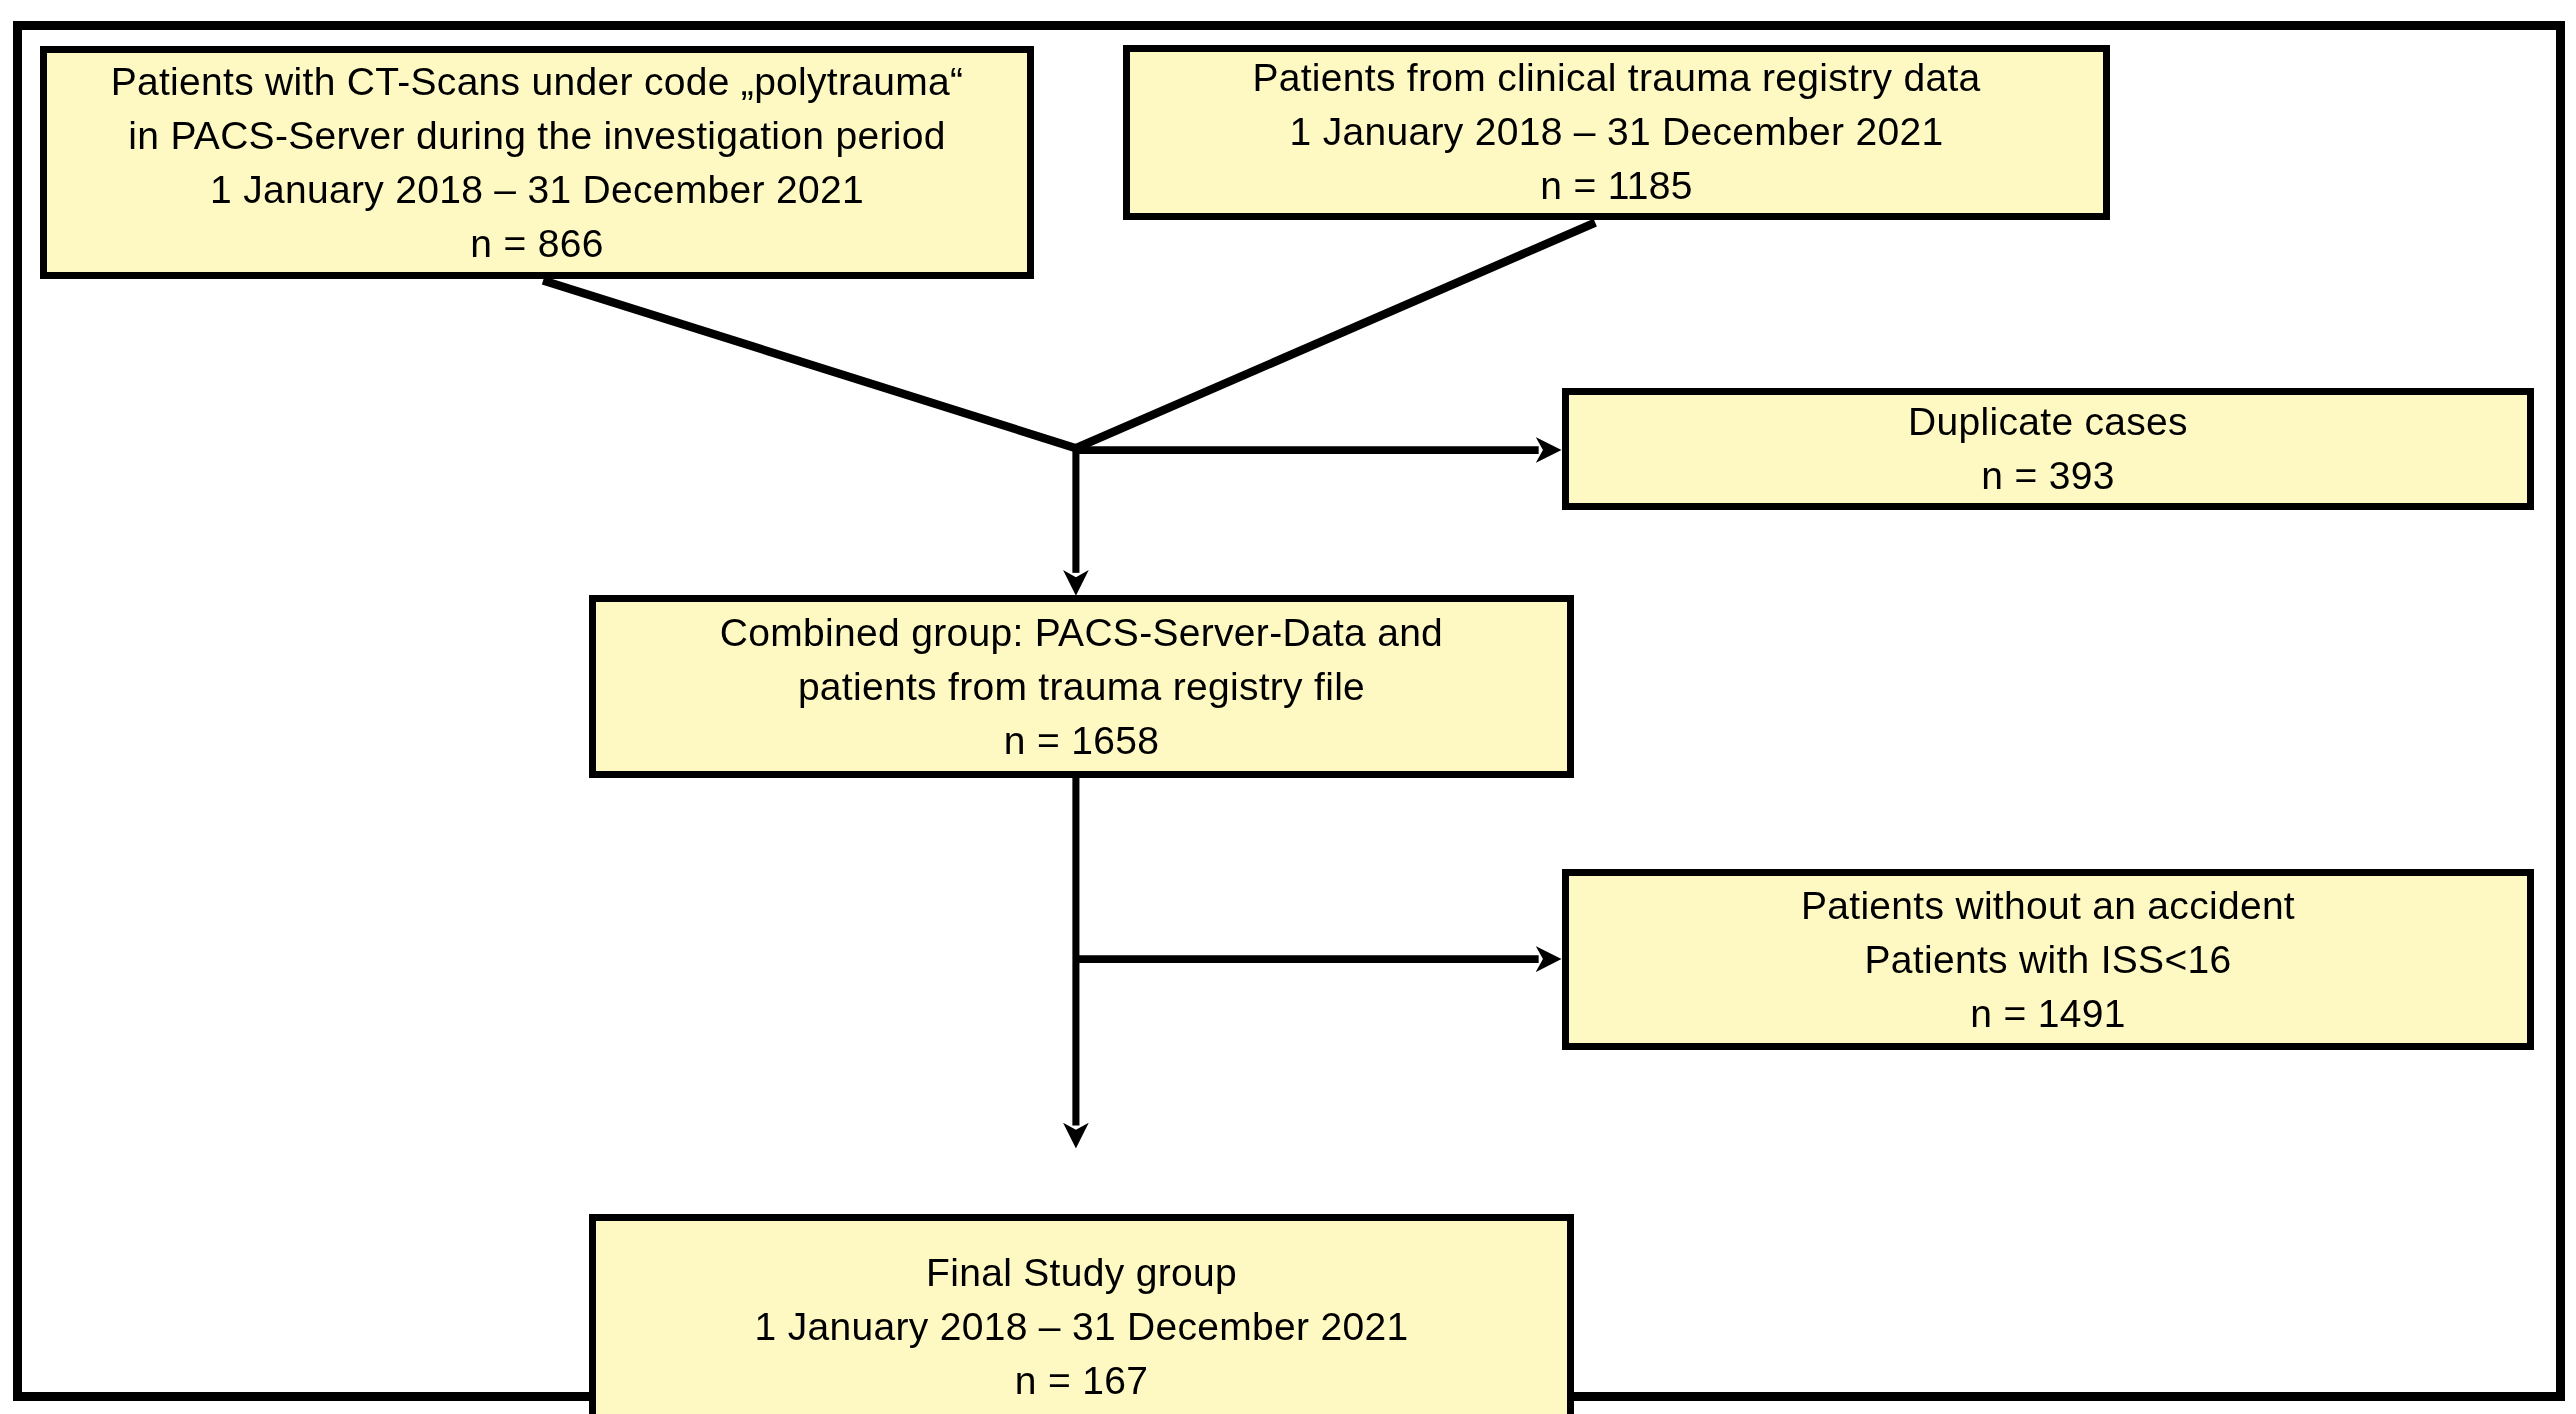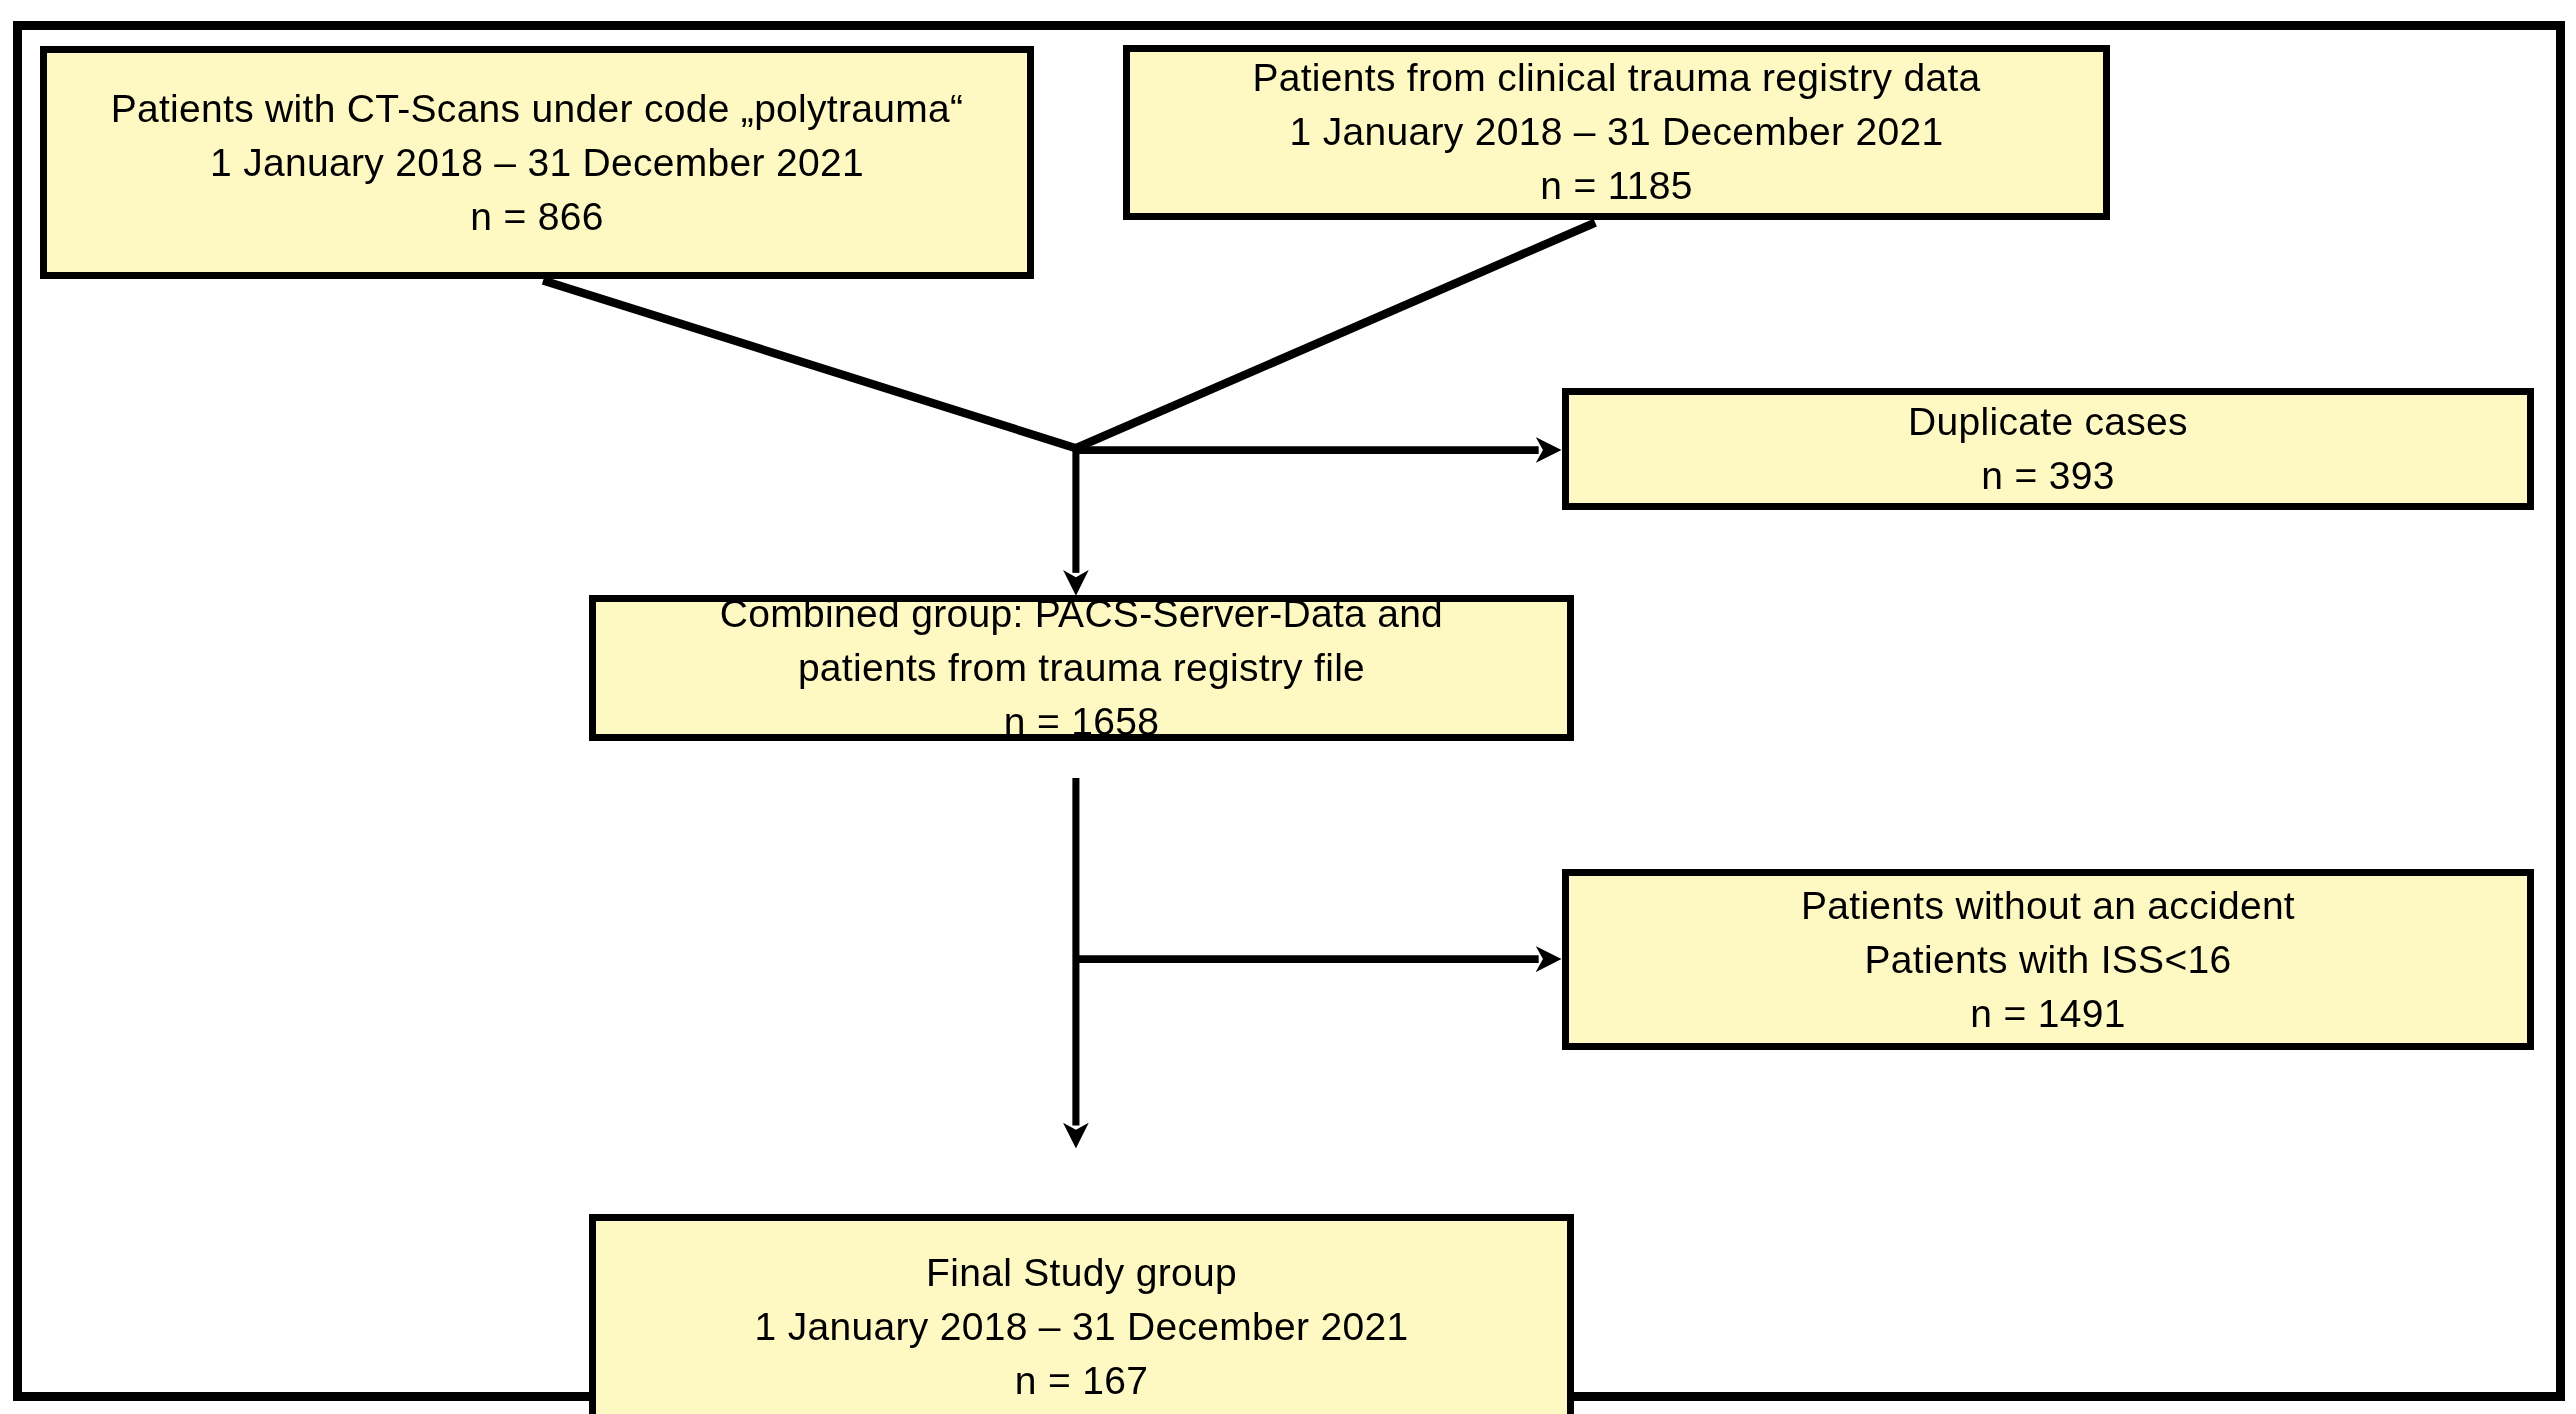--- a/index.html
+++ b/index.html
@@ -50,21 +50,21 @@
     font-weight: 400;
     letter-spacing: 0.3px;
     white-space: nowrap;
   }
   .flow-box .bline { display: block; }
 
   
   #box-pacs      { left:   40px; top:   46px; width: 994px; height: 233px; }
   #box-registry  { left: 1123px; top:   45px; width: 987px; height: 175px; justify-content: flex-end; }
   #box-dup       { left: 1562px; top:  388px; width: 972px; height: 122px; }
-  #box-combined  { left:  589px; top:  595px; width: 985px; height: 146px; }
+  #box-combined  { left:  589px; top:  595px; width: 985px; height: 183px; }
   #box-excluded  { left: 1562px; top: 869px; width: 972px; height: 181px; text-align: center; }
   #box-final     { left:  589px; top: 1214px; width: 985px; height: 226px; }
 </style>
 </head>
 <body>
 
 <div id="canvas">
 
   <div id="frame"></div>
 
@@ -83,20 +83,21 @@
 
     <line x1="1674" y1="694" x2="1674" y2="891" stroke="#000000" stroke-width="11" marker-end="url(#arrow)"></line>
 
     <line x1="1674" y1="1210" x2="1674" y2="1751" stroke="#000000" stroke-width="11" marker-end="url(#arrow)"></line>
 
     <line x1="1674" y1="1492" x2="2394" y2="1492" stroke="#000000" stroke-width="12" marker-end="url(#arrow)"></line>
   </svg>
 
   <div id="box-pacs" class="flow-box">
     <span class="bline">Patients with CT-Scans under code „polytrauma“</span>
+    <span class="bline">in PACS-Server during the investigation period</span>
     <span class="bline">1 January 2018 – 31 December 2021</span>
     <span class="bline">n = 866</span>
   </div>
 
   <div id="box-registry" class="flow-box">
     <span class="bline">Patients from clinical trauma registry data</span>
     <span class="bline">1 January 2018 – 31 December 2021</span>
     <span class="bline">n = 1185</span>
   </div>
 

